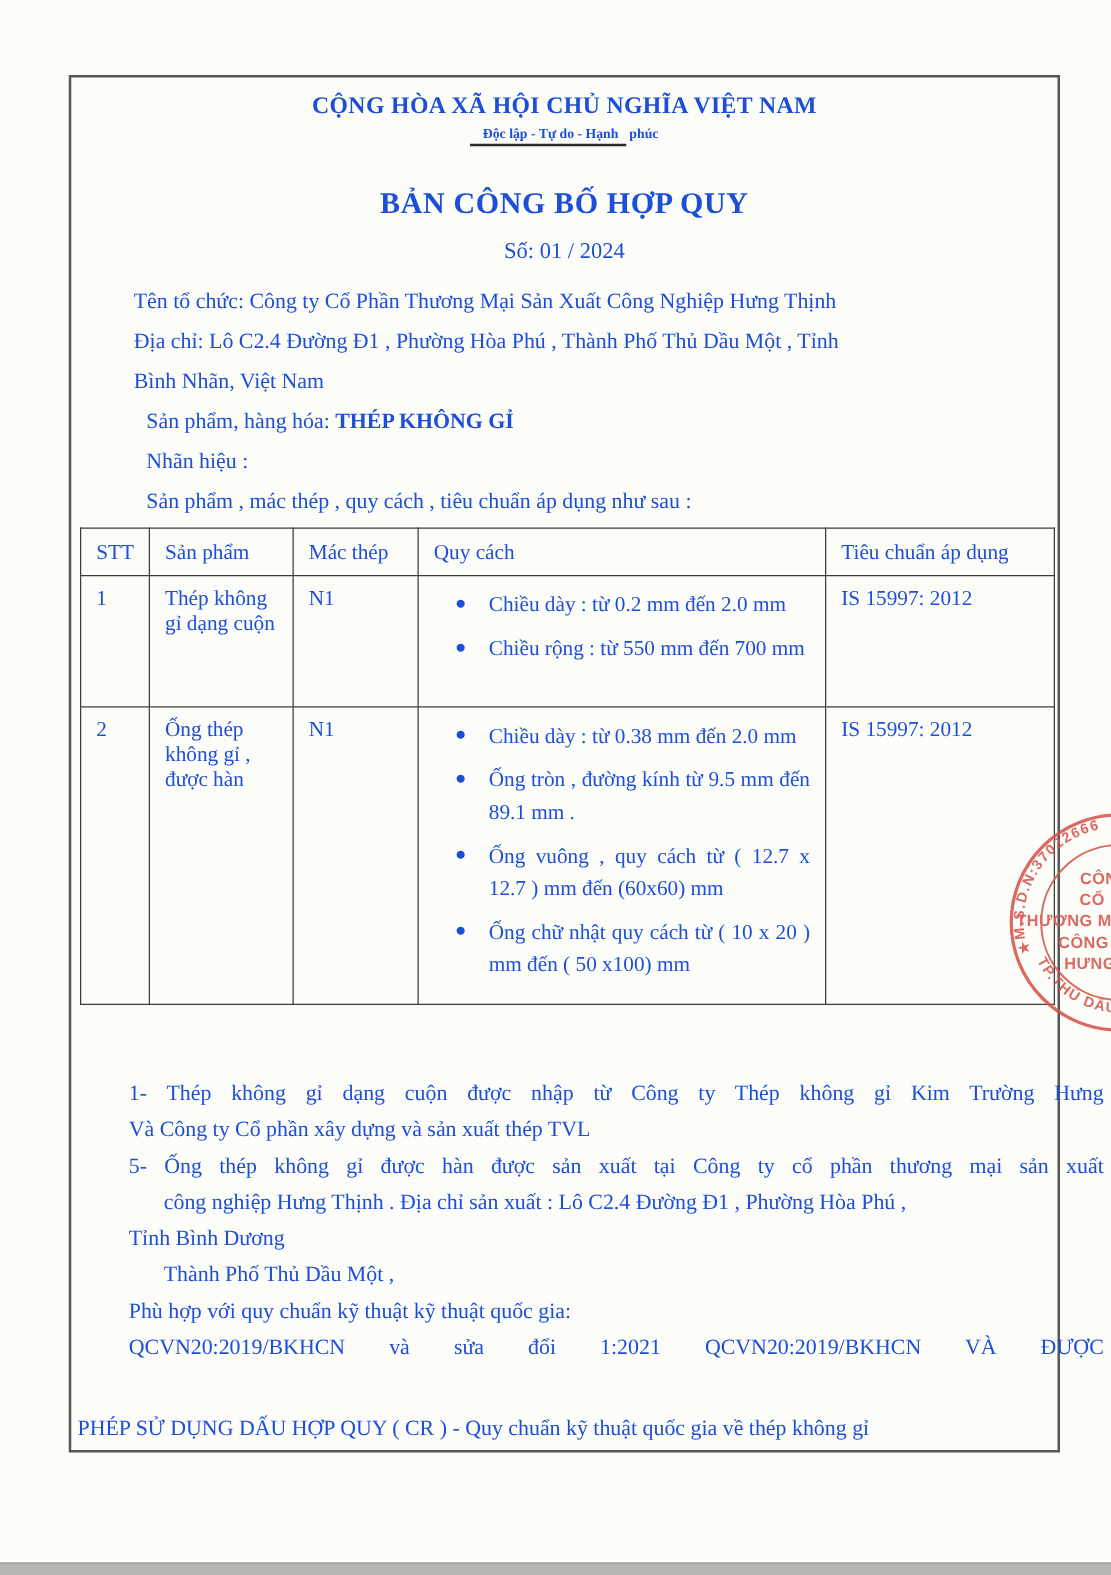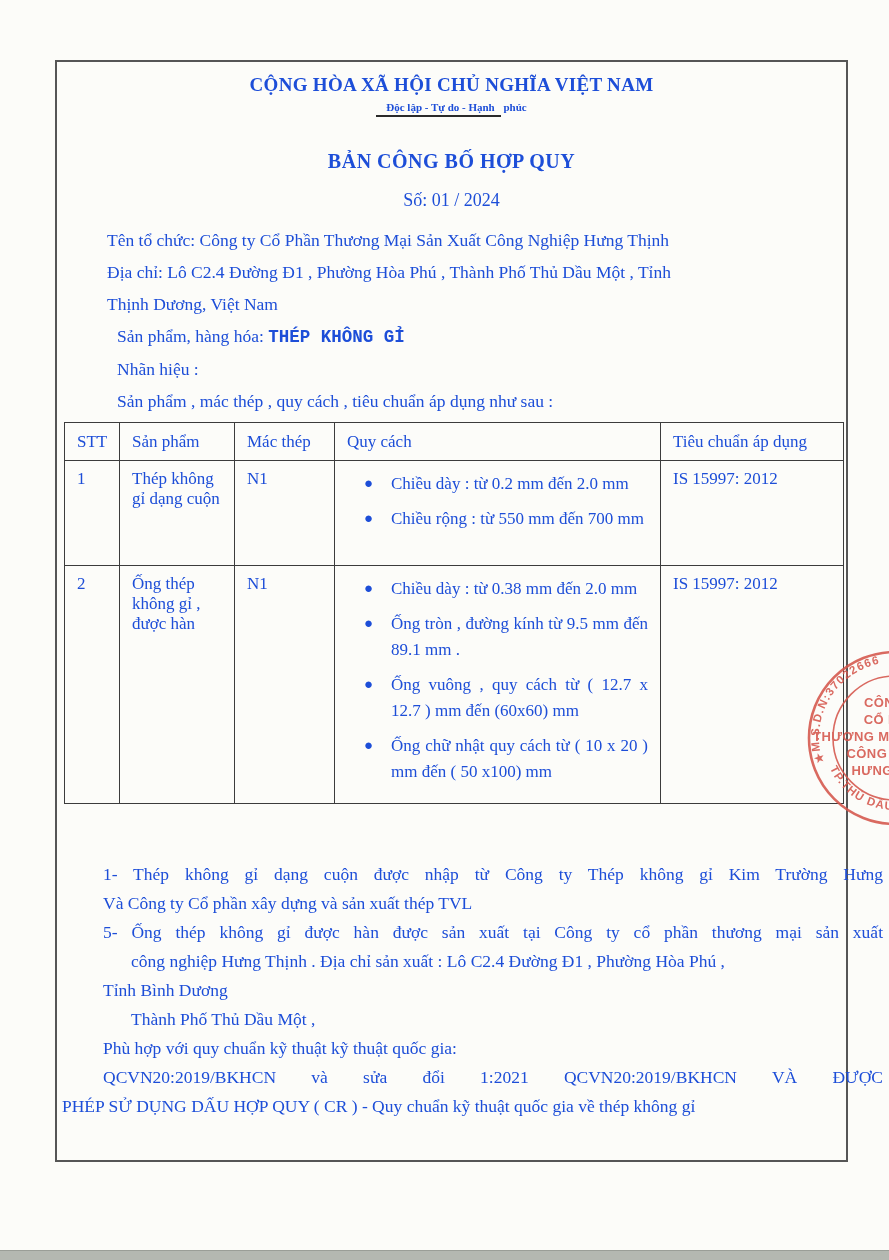--- a/index.html
+++ b/index.html
@@ -24,27 +24,27 @@
     position:absolute;left:55px;top:60px;width:789px;height:1098px;
     border:2px solid #565656;background:transparent;z-index:2;
   }
   .center{text-align:center;}
   .nat-line1{position:absolute;top:12px;left:0;width:100%;
     font-weight:bold;font-size:19px;letter-spacing:.3px;}
   .nat-line2{position:absolute;top:39px;left:0;width:100%;
     font-weight:bold;font-size:11px;}
   .nat-underline{border-bottom:2px solid #2a2a2a;padding:0 6px 2px 10px;}
   .doc-title{position:absolute;top:88px;left:0;width:100%;
-    font-weight:bold;font-size:20px;letter-spacing:.5px;}
+    font-weight:bold;font-size:24px;letter-spacing:.5px;}
   .doc-number{position:absolute;top:128px;left:0;width:100%;font-size:18px;}
 
   .info{position:absolute;top:162px;left:50px;width:700px;
     font-size:17.5px;line-height:32px;}
   .info .ind{padding-left:10px;}
-  .bold{font-weight:bold;font-family:Liberation Mono, monospace;}
+  .bold{font-weight:bold;}
 
   
   table.spec{
     position:absolute;top:360px;left:7px;
     border-collapse:collapse;table-layout:fixed;width:779px;
     font-size:17px;
   }
   table.spec col.c1{width:55px;} table.spec col.c2{width:115px;}
   table.spec col.c3{width:100px;} table.spec col.c4{width:326px;}
   table.spec col.c5{width:183px;}
@@ -63,21 +63,21 @@
     text-align:justify;line-height:26px;}
   .bullets li .dot{position:absolute;left:17px;top:-1px;font-size:15px;}
 
   
   .notes{position:absolute;top:798px;left:0;width:840px;
     font-size:17.5px;line-height:29px;}
   .notes .ln{white-space:nowrap;}
   .jfull{text-align:justify;text-align-last:justify;white-space:normal;}
   .m46{margin-left:46px;margin-right:14px;}
   .m74{margin-left:74px;}
-  .m5{margin-left:5px;margin-right:8px;}
+  .m5{margin-left:5px;margin-right:8px;margin-top:36px;}
 
   
   .stamp{position:absolute;left:785px;top:628px;width:220px;height:220px;z-index:3;
     opacity:.88;}
   .stamp text{fill:#d5564c;font-family:"Liberation Sans","DejaVu Sans",sans-serif;
     font-weight:bold;}
   .stamp .arc{font-size:11.5px;letter-spacing:1.2px;}
   .stamp .ctr{font-size:13px;text-anchor:middle;letter-spacing:.4px;}
   .stamp circle{fill:none;stroke:#d5564c;}
 </style>
@@ -94,21 +94,21 @@
       <span class="nat-underline">Độc lập - Tự do - Hạnh</span><span> </span><span>phúc</span>
     </div>
 
     <div class="doc-title center">BẢN CÔNG BỐ HỢP QUY</div>
 
     <div class="doc-number center">Số: 01 / 2024</div>
 
     <div class="info">
       <div>Tên tổ chức: Công ty Cổ Phần Thương Mại Sản Xuất Công Nghiệp Hưng Thịnh</div>
       <div>Địa chỉ: Lô C2.4 Đường Đ1 , Phường Hòa Phú , Thành Phố Thủ Dầu Một , Tỉnh</div>
-      <div>Thịnh Dương, Việt Nam</div>
+      <div>Bình Nhãn, Việt Nam</div>
       <div class="ind"><span>Sản phẩm, hàng hóa: </span><span class="bold">THÉP KHÔNG GỈ</span></div>
       <div class="ind">Nhãn hiệu :</div>
       <div class="ind">Sản phẩm , mác thép , quy cách , tiêu chuẩn áp dụng như sau :</div>
     </div>
 
     <table class="spec">
       <colgroup>
           <col class="c1">
           <col class="c2">
           <col class="c3">

